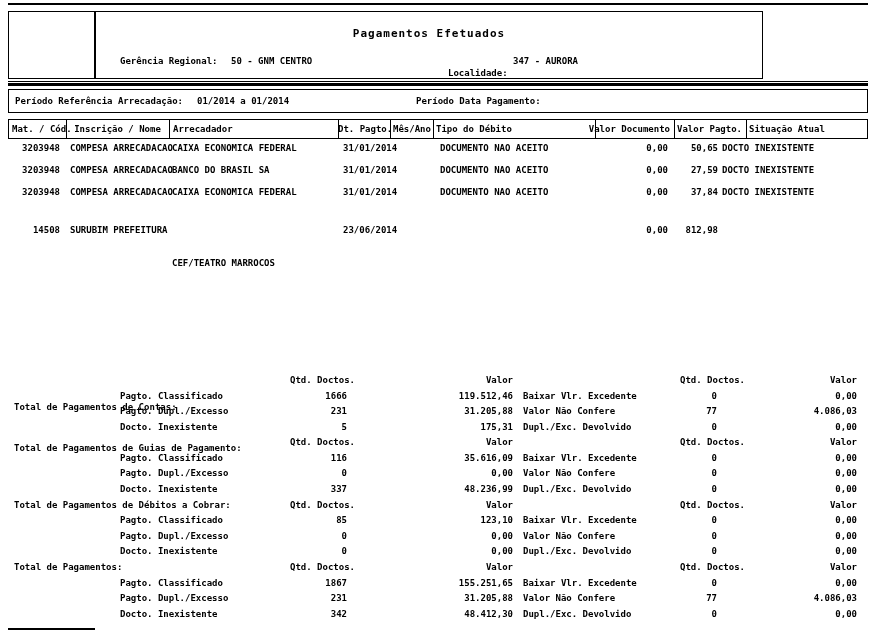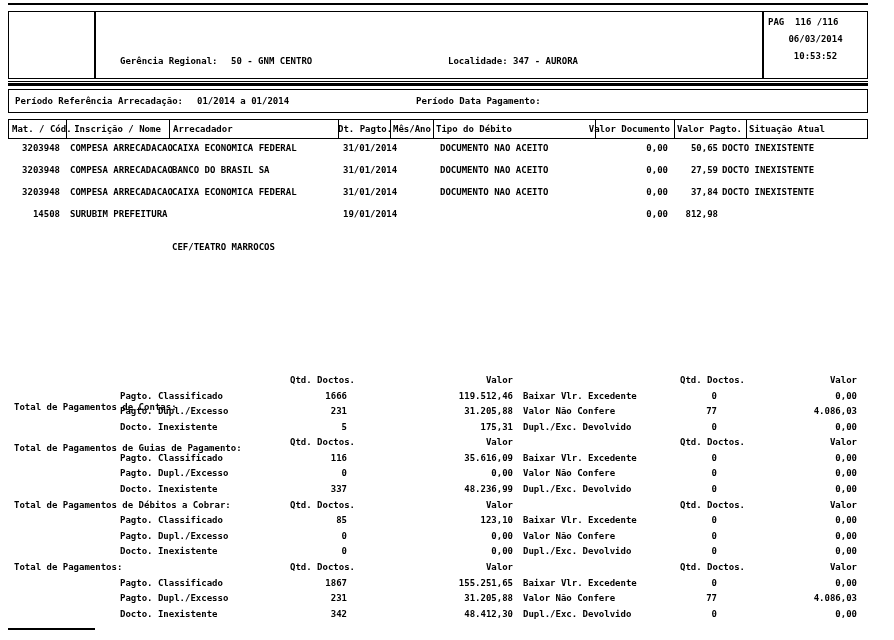--- a/index.html
+++ b/index.html
@@ -17,31 +17,27 @@
 </head>
 <body>
 
 <div class="page">
 
   <div class="hrule" style="left:8px;top:3px;width:860px;height:2px;"></div>
 
   <div class="box" style="left:8px;top:11px;width:87px;height:68px;"></div>
 
   <div class="box" style="left:95px;top:11px;width:668px;height:68px;">
+    <span class="c title" style="left:0;right:0;top:15px;">Pagamentos Efetuados</span>
     <span class="l" style="left:24px;top:44px;">Gerência Regional:</span>
     <span class="l" style="left:135px;top:44px;">50 - GNM CENTRO</span>
-    <span class="l" style="left:352px;top:44px;">Localidade:</span>
+    <span class="l" style="left:352px;top:56px;">Localidade:</span>
     <span class="l" style="left:417px;top:44px;">347 - AURORA</span>
   </div>
 
-  <div class="box" style="left:763px;top:11px;width:105px;height:68px;">
-    <span class="l" style="left:4px;top:5px;">PAG  116 /116</span>
-    <span class="c" style="left:0;right:0;top:22px;">06/03/2014</span>
-    <span class="c" style="left:0;right:0;top:39px;">10:53:52</span>
-  </div>
 
   <div class="hrule" style="left:8px;top:81px;width:860px;height:1px;"></div>
   <div class="hrule" style="left:8px;top:83px;width:860px;height:3px;"></div>
 
   <div class="box" style="left:8px;top:89px;width:860px;height:24px;">
     <span class="l" style="left:6px;top:6px;text-align:right;">Período Referência Arrecadação:</span>
     <span class="l" style="left:188px;top:6px;">01/2014 a 01/2014</span>
     <span class="l" style="left:407px;top:6px;">Período Data Pagamento:</span>
     <span class="l" style="left:540px;top:6px;"></span>
   </div>
@@ -92,25 +88,25 @@
     <span class="r" style="right:834px;">3203948</span>
     <span class="l" style="left:70px;">COMPESA ARRECADACAO</span>
     <span class="l" style="left:172px;">CAIXA ECONOMICA FEDERAL</span>
     <span class="l" style="left:343px;">31/01/2014</span>
     <span class="l" style="left:392px;"></span>
     <span class="l" style="left:440px;">DOCUMENTO NAO ACEITO</span>
     <span class="r" style="right:226px;">0,00</span>
     <span class="r" style="right:176px;">37,84</span>
     <span class="l" style="left:722px;">DOCTO INEXISTENTE</span>
   </div>
-  <div class="line" style="top:209px;">
+  <div class="line" style="top:225px;">
     <span class="r" style="right:834px;">14508</span>
     <span class="l" style="left:70px;text-align:center;">SURUBIM PREFEITURA</span>
     <span class="l" style="left:172px;margin-top:33px;">CEF/TEATRO MARROCOS</span>
-    <span class="l" style="left:343px;">19/01/2014</span>
+    <span class="l" style="left:343px;">23/06/2014</span>
     <span class="l" style="left:392px;"></span>
     <span class="l" style="left:440px;"></span>
     <span class="r" style="right:226px;">0,00</span>
     <span class="r" style="right:176px;">812,98</span>
     <span class="l" style="left:722px;"></span>
   </div>
 
   <div class="line" style="top:375px;">
     <span class="l" style="left:14px;margin-top:27px;">Total de Pagamentos de Contas:</span>
     <span class="r" style="right:539px;">Qtd. Doctos.</span>

